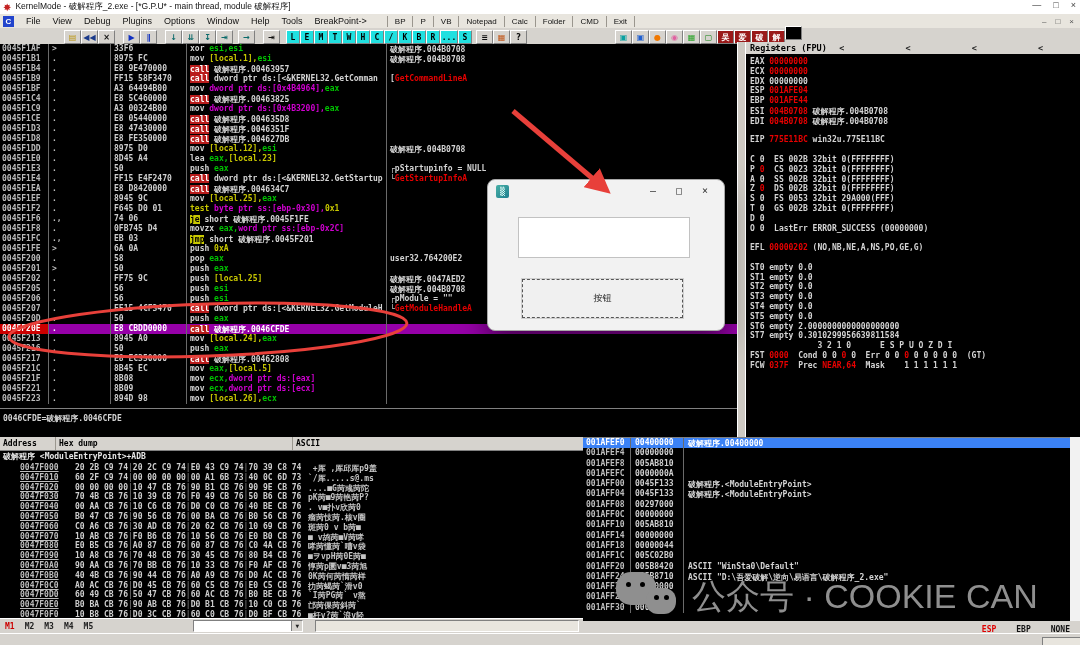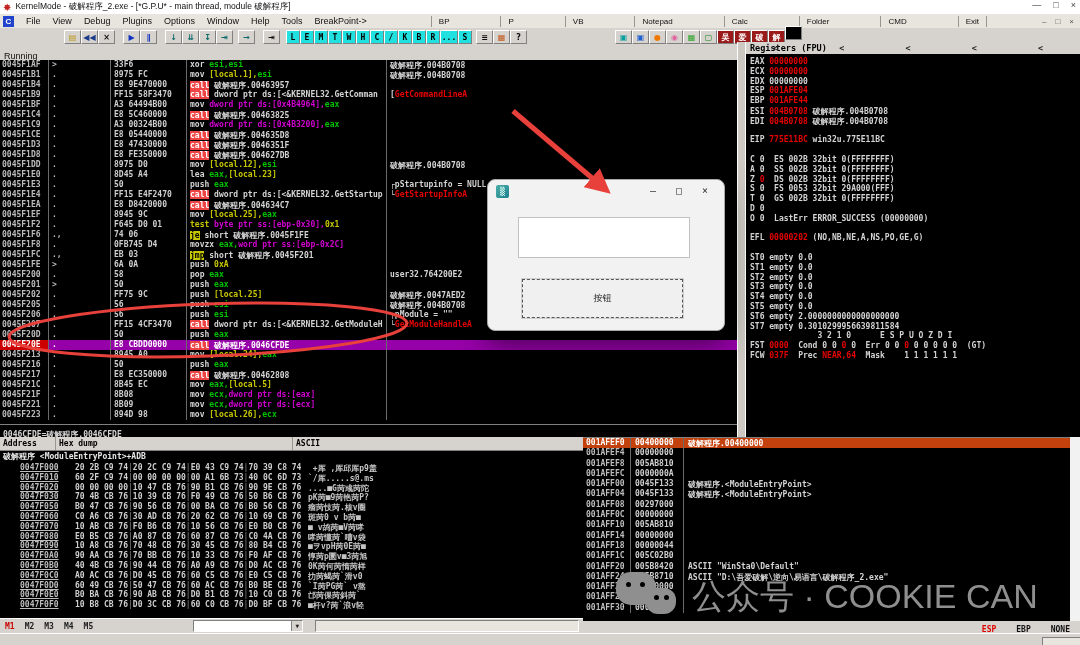--- a/index.html
+++ b/index.html
@@ -11,45 +11,45 @@
   #titlebar .app-ico{color:#c42222;font-size:10px;margin:0 4px 0 3px;}
   #titlebar .win-ctrls{position:absolute;right:4px;top:0;display:flex;gap:12px;color:#444;font-size:9px;}
   #menubar{position:absolute;left:0;top:14px;width:1080px;height:14px;background:#e8e5de;
            border-bottom:1px solid #b8b4ac;display:flex;align-items:center;
            font:9px "Liberation Sans",sans-serif;color:#111;}
   .menu-ico{width:11px;height:11px;background:#2244cc;color:#fff;font:bold 8px "Liberation Sans",sans-serif;
             text-align:center;line-height:11px;margin:0 6px 0 3px;}
   .menu-item{padding:0 6px;}
   #quick-buttons{display:flex;margin-left:14px;}
   .qbtn{font:8px "Liberation Sans",sans-serif;padding:1px 7px;border-left:1px solid #9a968e;
-        color:#111;background:#e8e5de;margin-left:44px;}
+        color:#111;background:#e8e5de;}
   .qbtn:last-child{border-right:1px solid #9a968e;}
   .mdi-ctrls{position:absolute;right:6px;display:flex;gap:9px;color:#555;font-size:8px;}
   #toolbar{position:absolute;left:0;top:28px;width:1080px;height:14px;background:#d6d3ce;
            display:flex;align-items:center;font:bold 8px "DejaVu Sans",sans-serif;}
   #run-state{font:9px "Liberation Sans",sans-serif;color:#111;padding:0 4px;width:46px;margin-top:41px;}
   .tbtn{display:inline-flex;align-items:center;justify-content:center;width:15px;height:12px;
         background:#d6d3ce;border:1px solid;border-color:#fff #808080 #808080 #fff;
         font-size:8px;overflow:hidden;flex:none;}
   .tbtn.letter{background:#20e0e0;color:#000;width:12px;font:bold 8px "DejaVu Sans Mono",monospace;}
   .tgap{display:inline-block;height:12px;flex:none;}
   
-  #disasm{position:absolute;left:0;top:60px;width:737px;height:395px;background:#000;overflow:hidden;}
+  #disasm{position:absolute;left:0;top:44px;width:737px;height:395px;background:#000;overflow:hidden;}
   .dz-row{display:flex;height:10px;line-height:10px;font:bold 8px "DejaVu Sans Mono",monospace;white-space:pre;}
   .dz-addr{width:46px;color:#bdbdbd;flex:none;padding-left:2px;}
   .dz-flag{width:14px;color:#bdbdbd;flex:none;border-left:1px solid #6a6a6a;padding-left:3px;}
   .dz-bytes{width:72px;color:#cfcfcf;flex:none;border-left:1px solid #6a6a6a;padding-left:3px;overflow:hidden;margin-left:44px;}
   .dz-insn{width:196px;flex:none;border-left:1px solid #6a6a6a;padding-left:3px;overflow:hidden;}
   .dz-cmt{flex:1;border-left:1px solid #6a6a6a;padding-left:3px;overflow:hidden;}
   .dz-row.sel{background:#9600a8;}
   .dz-row.sel .dz-addr{background:#cc0000;color:#fff;}
   .dz-row.sel span{color:#fff;}
   .c-w{color:#d4d4d4;} .c-g{color:#00c400;} .c-y{color:#c8c800;} .c-m{color:#d000d0;}
   .c-r{color:#e80000;}
-  .c-cw{background:#ef4444;color:#fff;}
+  .c-cw{background:#b91c1c;color:#fff;}
   .c-jy{background:#c8c800;color:#000;}
   #info-divider{position:absolute;left:0;top:364px;width:737px;height:1px;background:#808080;}
   #info-line{position:absolute;left:3px;top:369px;color:#d4d4d4;font:bold 8px "DejaVu Sans Mono",monospace;}
   #vscroll1{position:absolute;left:737px;top:42px;width:8px;height:395px;background:#cdc9c2;
             border-left:1px solid #fff;}
   
   #registers{position:absolute;left:745px;top:42px;width:335px;height:395px;background:#000;
              border-left:1px solid #fff;overflow:hidden;}
   #reg-header{height:12px;background:#d6d3ce;color:#000;font:bold 8.5px "DejaVu Sans Mono",monospace;
               line-height:12px;padding-left:4px;position:relative;}
@@ -82,21 +82,21 @@
                  border-left:1px solid #808080;font-size:6px;text-align:center;line-height:10px;color:#222;}
   #cmd-extra{flex:1;height:10px;background:#e8e5de;border:1px solid;border-color:#808080 #fff #fff #808080;
              margin:0 4px 0 12px;}
   
   #stack{position:absolute;left:583px;top:437px;width:487px;height:184px;background:#000;overflow:hidden;
          border-top:1px solid #808080;}
   .stack-row{display:flex;height:10.3px;line-height:10.3px;font:bold 8px "DejaVu Sans Mono",monospace;white-space:pre;}
   .stack-row .s-addr{width:44px;color:#bdbdbd;flex:none;padding-left:3px;}
   .stack-row .s-val{width:48px;color:#cfcfcf;flex:none;border-left:1px solid #6a6a6a;padding-left:4px;}
   .stack-row .s-cmt{flex:1;color:#d4d4d4;border-left:1px solid #6a6a6a;padding-left:4px;overflow:hidden;}
-  .stack-row.sel{background:#c2410c;}
+  .stack-row.sel{background:#3b82f6;}
   .stack-row.sel span{color:#fff;}
   #stack-scroll{position:absolute;left:1070px;top:437px;width:10px;height:184px;background:#f2f2f2;}
   
   #status-rpatch{position:absolute;left:583px;top:621px;width:497px;height:24px;background:#d6d3ce;}
   #statusbar{position:absolute;left:0;top:633px;width:1080px;height:12px;background:#d6d3ce;
              border-top:1px solid #fff;font:8px "Liberation Sans",sans-serif;color:#111;
              line-height:11px;padding-left:4px;white-space:pre;}
   #status-right{position:absolute;right:14px;top:-9px;display:flex;gap:20px;
                 font:bold 8px "DejaVu Sans Mono",monospace;}
   #status-right .esp{color:#e00000;}
@@ -220,20 +220,21 @@
         <div class="reg-line"><span class="c-w">ECX </span><span class="c-r">00000000</span></div>
         <div class="reg-line"><span class="c-w">EDX </span><span class="c-w">00000000</span></div>
         <div class="reg-line"><span class="c-w">ESP </span><span class="c-r">001AFE04</span></div>
         <div class="reg-line"><span class="c-w">EBP </span><span class="c-r">001AFE44</span></div>
         <div class="reg-line"><span class="c-w">ESI </span><span class="c-r">004B0708</span><span class="c-w"> 破解程序.004B0708</span></div>
         <div class="reg-line"><span class="c-w">EDI </span><span class="c-r">004B0708</span><span class="c-w"> 破解程序.004B0708</span></div>
         <div class="reg-line">&nbsp;</div>
         <div class="reg-line"><span class="c-w">EIP </span><span class="c-r">775E11BC</span><span class="c-w"> win32u.775E11BC</span></div>
         <div class="reg-line">&nbsp;</div>
         <div class="reg-line"><span class="c-w">C 0  ES 002B 32bit 0(FFFFFFFF)</span></div>
+        <div class="reg-line"><span class="c-w">P </span><span class="c-r">0</span><span class="c-w">  CS 0023 32bit 0(FFFFFFFF)</span></div>
         <div class="reg-line"><span class="c-w">A 0  SS 002B 32bit 0(FFFFFFFF)</span></div>
         <div class="reg-line"><span class="c-w">Z </span><span class="c-r">0</span><span class="c-w">  DS 002B 32bit 0(FFFFFFFF)</span></div>
         <div class="reg-line"><span class="c-w">S 0  FS 0053 32bit 29A000(FFF)</span></div>
         <div class="reg-line"><span class="c-w">T 0  GS 002B 32bit 0(FFFFFFFF)</span></div>
         <div class="reg-line"><span class="c-w">D 0</span></div>
         <div class="reg-line"><span class="c-w">O 0  LastErr ERROR_SUCCESS (00000000)</span></div>
         <div class="reg-line">&nbsp;</div>
         <div class="reg-line"><span class="c-w">EFL </span><span class="c-r">00000202</span><span class="c-w"> (NO,NB,NE,A,NS,PO,GE,G)</span></div>
         <div class="reg-line">&nbsp;</div>
         <div class="reg-line"><span class="c-w">ST0 empty 0.0</span></div>
@@ -255,20 +256,21 @@
       <span class="h-addr">Address</span>
       <span class="h-hex">Hex dump</span>
       <span class="h-ascii">ASCII</span>
     </div>
     <div id="dump-caption">破解程序 &lt;ModuleEntryPoint&gt;+ADB</div>
     <div id="dump-rows">
         <div class="dump-row"><span class="d-addr">0047F000</span><span class="d-hex"><span>20 2B C9 74</span><span class="pipe">|</span><span>20 2C C9 74</span><span class="pipe">|</span><span>E0 43 C9 74</span><span class="pipe">|</span><span>70 39 C8 74</span></span><span class="d-ascii"> +厍 ,厍邱厍p9盖</span></div>
         <div class="dump-row"><span class="d-addr">0047F010</span><span class="d-hex"><span>60 2F C9 74</span><span class="pipe">|</span><span>00 00 00 00</span><span class="pipe">|</span><span>00 A1 6B 73</span><span class="pipe">|</span><span>40 0C 6D 73</span></span><span class="d-ascii">`/厍.....s@.ms</span></div>
         <div class="dump-row"><span class="d-addr">0047F020</span><span class="d-hex"><span>00 00 00 00</span><span class="pipe">|</span><span>10 47 CB 76</span><span class="pipe">|</span><span>90 B1 CB 76</span><span class="pipe">|</span><span>90 9E CB 76</span></span><span class="d-ascii">....■G苪彧苪陀</span></div>
         <div class="dump-row"><span class="d-addr">0047F030</span><span class="d-hex"><span>70 4B CB 76</span><span class="pipe">|</span><span>10 39 CB 76</span><span class="pipe">|</span><span>F0 49 CB 76</span><span class="pipe">|</span><span>50 B6 CB 76</span></span><span class="d-ascii">pK苪■9苪艳苪P?</span></div>
+        <div class="dump-row"><span class="d-addr">0047F040</span><span class="d-hex"><span>00 AA CB 76</span><span class="pipe">|</span><span>10 C6 CB 76</span><span class="pipe">|</span><span>D0 C0 CB 76</span><span class="pipe">|</span><span>40 BE CB 76</span></span><span class="d-ascii">. v■扑v欣苪0</span></div>
         <div class="dump-row"><span class="d-addr">0047F050</span><span class="d-hex"><span>B0 47 CB 76</span><span class="pipe">|</span><span>90 56 CB 76</span><span class="pipe">|</span><span>00 BA CB 76</span><span class="pipe">|</span><span>B0 56 CB 76</span></span><span class="d-ascii">瘤苪忮苪.核v圈</span></div>
         <div class="dump-row"><span class="d-addr">0047F060</span><span class="d-hex"><span>C0 A6 CB 76</span><span class="pipe">|</span><span>30 AD CB 76</span><span class="pipe">|</span><span>20 62 CB 76</span><span class="pipe">|</span><span>10 69 CB 76</span></span><span class="d-ascii">斑苪0 v b苪■</span></div>
         <div class="dump-row"><span class="d-addr">0047F070</span><span class="d-hex"><span>10 AB CB 76</span><span class="pipe">|</span><span>F0 B6 CB 76</span><span class="pipe">|</span><span>10 56 CB 76</span><span class="pipe">|</span><span>E0 B0 CB 76</span></span><span class="d-ascii">■ v鸪苪■V苪哮</span></div>
         <div class="dump-row"><span class="d-addr">0047F080</span><span class="d-hex"><span>E0 B5 CB 76</span><span class="pipe">|</span><span>A0 87 CB 76</span><span class="pipe">|</span><span>60 87 CB 76</span><span class="pipe">|</span><span>C0 4A CB 76</span></span><span class="d-ascii">哮苪懂苪`嘈v袋</span></div>
         <div class="dump-row"><span class="d-addr">0047F090</span><span class="d-hex"><span>10 A8 CB 76</span><span class="pipe">|</span><span>70 48 CB 76</span><span class="pipe">|</span><span>30 45 CB 76</span><span class="pipe">|</span><span>80 B4 CB 76</span></span><span class="d-ascii">■ヲvpH苪0E苪■</span></div>
         <div class="dump-row"><span class="d-addr">0047F0A0</span><span class="d-hex"><span>90 AA CB 76</span><span class="pipe">|</span><span>70 BB CB 76</span><span class="pipe">|</span><span>10 33 CB 76</span><span class="pipe">|</span><span>F0 AF CB 76</span></span><span class="d-ascii">惇苪p圜v■3苪旭</span></div>
         <div class="dump-row"><span class="d-addr">0047F0B0</span><span class="d-hex"><span>40 4B CB 76</span><span class="pipe">|</span><span>90 44 CB 76</span><span class="pipe">|</span><span>A0 A9 CB 76</span><span class="pipe">|</span><span>D0 AC CB 76</span></span><span class="d-ascii">0K苪何苪惰苪样</span></div>
         <div class="dump-row"><span class="d-addr">0047F0C0</span><span class="d-hex"><span>A0 AC CB 76</span><span class="pipe">|</span><span>D0 45 CB 76</span><span class="pipe">|</span><span>60 C5 CB 76</span><span class="pipe">|</span><span>E0 C5 CB 76</span></span><span class="d-ascii">扐苪蝎苪`滑v0</span></div>
         <div class="dump-row"><span class="d-addr">0047F0D0</span><span class="d-hex"><span>60 49 CB 76</span><span class="pipe">|</span><span>50 47 CB 76</span><span class="pipe">|</span><span>60 AC CB 76</span><span class="pipe">|</span><span>B0 BE CB 76</span></span><span class="d-ascii">`I苪PG苪` v熬</span></div>
         <div class="dump-row"><span class="d-addr">0047F0E0</span><span class="d-hex"><span>B0 BA CB 76</span><span class="pipe">|</span><span>90 AB CB 76</span><span class="pipe">|</span><span>D0 B1 CB 76</span><span class="pipe">|</span><span>10 C0 CB 76</span></span><span class="d-ascii">邙苪倮苪斜苪`</span></div>

